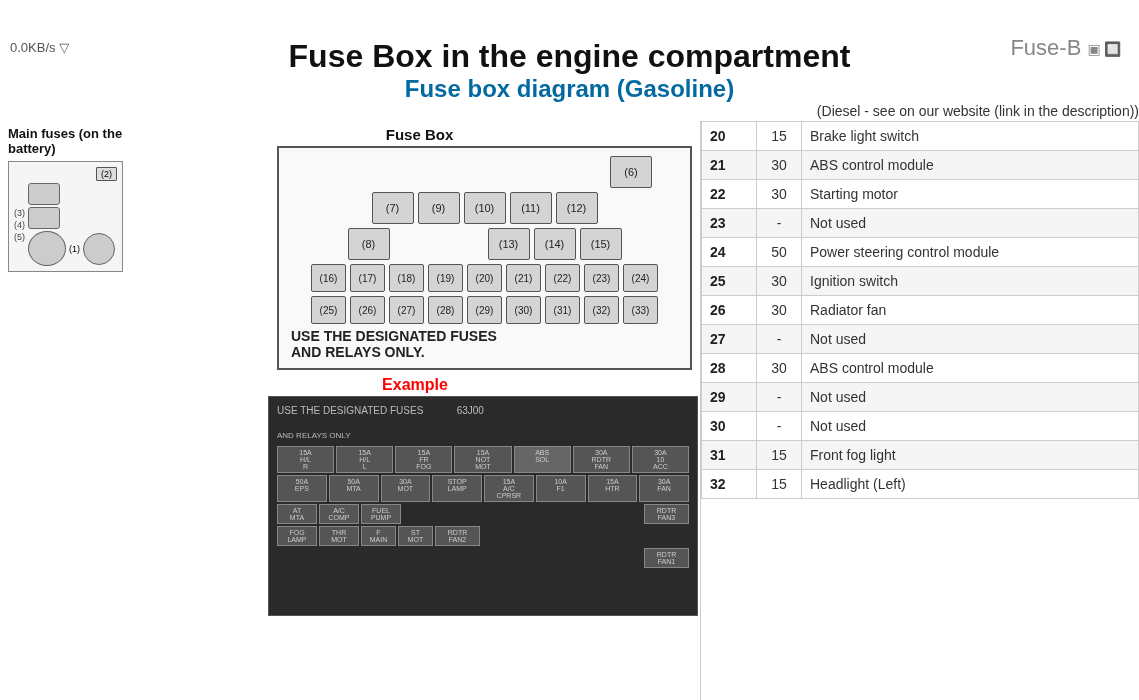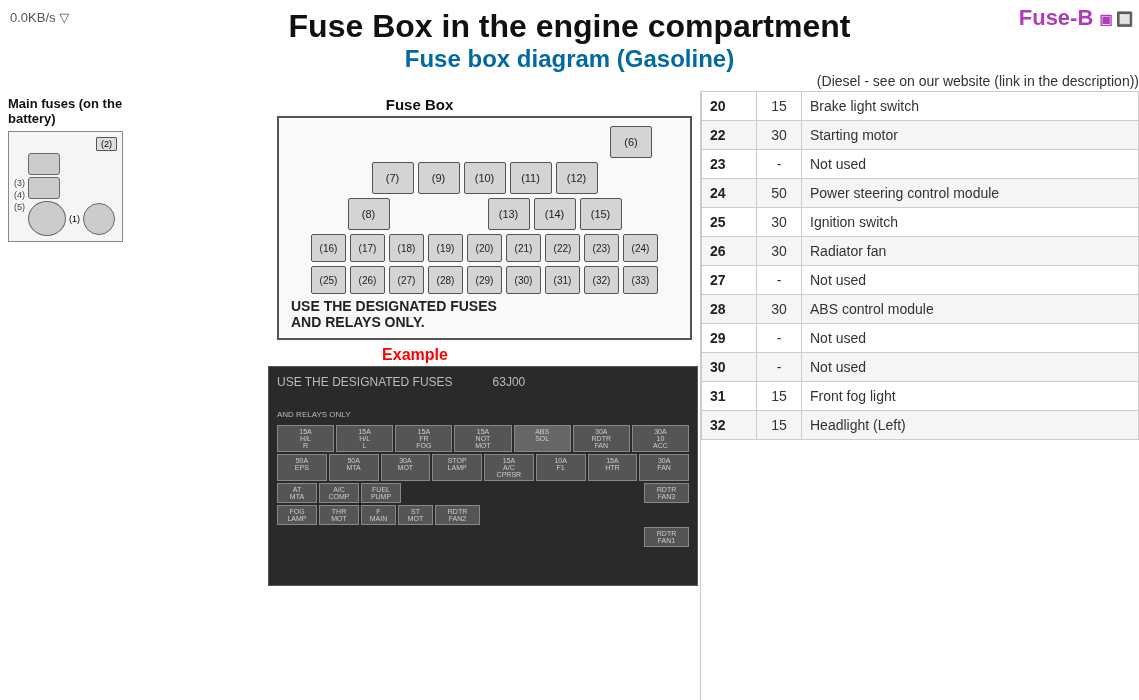--- a/index.html
+++ b/index.html
@@ -40,24 +40,24 @@
       top: 10px;
       left: 10px;
       font-size: 13px;
       color: #555;
     }
 
     
     .fuse-b-logo-top {
       position: absolute;
       top: 5px;
-      right: 5px;
+      right: 17px;
       font-size: 22px;
-      font-weight: bold;
-      color: #a21caf;
+      font-weight: normal;
+      color: #737373;
       opacity: 0.85;
     }
 
     
     .left-panel {
       width: 700px;
       padding: 5px 8px;
       position: relative;
     }
 
@@ -279,21 +279,21 @@
     }
 
     .battery-section {
       width: 130px;
       padding-right: 5px;
     }
   </style>
 </head>
 <body>
 
-<div style="position:relative;">
+<div style="position:relative;margin-top:30px;">
   <div class="speed-indicator">
     <span>0.0KB/s ▽</span>
   </div>
 
   <div class="header">
     <div class="header-title">Fuse Box in the engine compartment</div>
     <div class="header-subtitle">Fuse box diagram (Gasoline)</div>
     <div class="header-note">(Diesel - see on our website (link in the description))</div>
   </div>
 
@@ -385,21 +385,21 @@
         </div>
       </div>
     </div>
 
     <div class="example-section">
       <div style="margin-left:130px;">
         <div class="example-label">Example</div>
         <div class="example-image-placeholder">
 
           <div style="padding:8px; color:#ccc; font-size:8px;">
-            <div style="color:#bbb; font-size:12px; margin-bottom:21px;">USE THE DESIGNATED FUSES &nbsp;&nbsp;&nbsp;&nbsp;&nbsp;&nbsp;&nbsp;&nbsp;&nbsp;&nbsp; 63J00</div>
+            <div style="color:#bbb; font-size:10px; margin-bottom:15px;">USE THE DESIGNATED FUSES &nbsp;&nbsp;&nbsp;&nbsp;&nbsp;&nbsp;&nbsp;&nbsp;&nbsp;&nbsp; 63J00</div>
             <div style="color:#bbb; font-size:8px; margin-bottom:6px;">AND RELAYS ONLY</div>
             <div style="display:flex; gap:2px; margin-bottom:2px;">
               <div style="border:1px solid #888; background:#555; color:#ccc; font-size:7px; padding:2px 3px; flex:1; text-align:center;">15A<br>H/L<br>R</div>
               <div style="border:1px solid #888; background:#555; color:#ccc; font-size:7px; padding:2px 3px; flex:1; text-align:center;">15A<br>H/L<br>L</div>
               <div style="border:1px solid #888; background:#555; color:#ccc; font-size:7px; padding:2px 3px; flex:1; text-align:center;">15A<br>FR<br>FOG</div>
               <div style="border:1px solid #888; background:#555; color:#ccc; font-size:7px; padding:2px 3px; flex:1; text-align:center;">15A<br>NOT<br>MOT</div>
               <div style="border:1px solid #888; background:#666; color:#ccc; font-size:7px; padding:2px 3px; flex:1; text-align:center;">ABS<br>SOL<br></div>
               <div style="border:1px solid #888; background:#555; color:#ccc; font-size:7px; padding:2px 3px; flex:1; text-align:center;">30A<br>RDTR<br>FAN</div>
               <div style="border:1px solid #888; background:#555; color:#ccc; font-size:7px; padding:2px 3px; flex:1; text-align:center;">30A<br>10<br>ACC</div>
             </div>
@@ -440,20 +440,25 @@
 
   <div class="right-panel">
     <table class="fuse-table">
       <tbody id="fuse-table-body">
       <tr>
             <td class="col-num">20</td>
             <td class="col-amp">15</td>
             <td class="col-desc">Brake light switch</td>
           </tr>
           <tr>
+            <td class="col-num">21</td>
+            <td class="col-amp">30</td>
+            <td class="col-desc">ABS control module</td>
+          </tr>
+          <tr>
             <td class="col-num">22</td>
             <td class="col-amp">30</td>
             <td class="col-desc">Starting motor</td>
           </tr>
           <tr>
             <td class="col-num">23</td>
             <td class="col-amp">-</td>
             <td class="col-desc">Not used</td>
           </tr>
           <tr>

